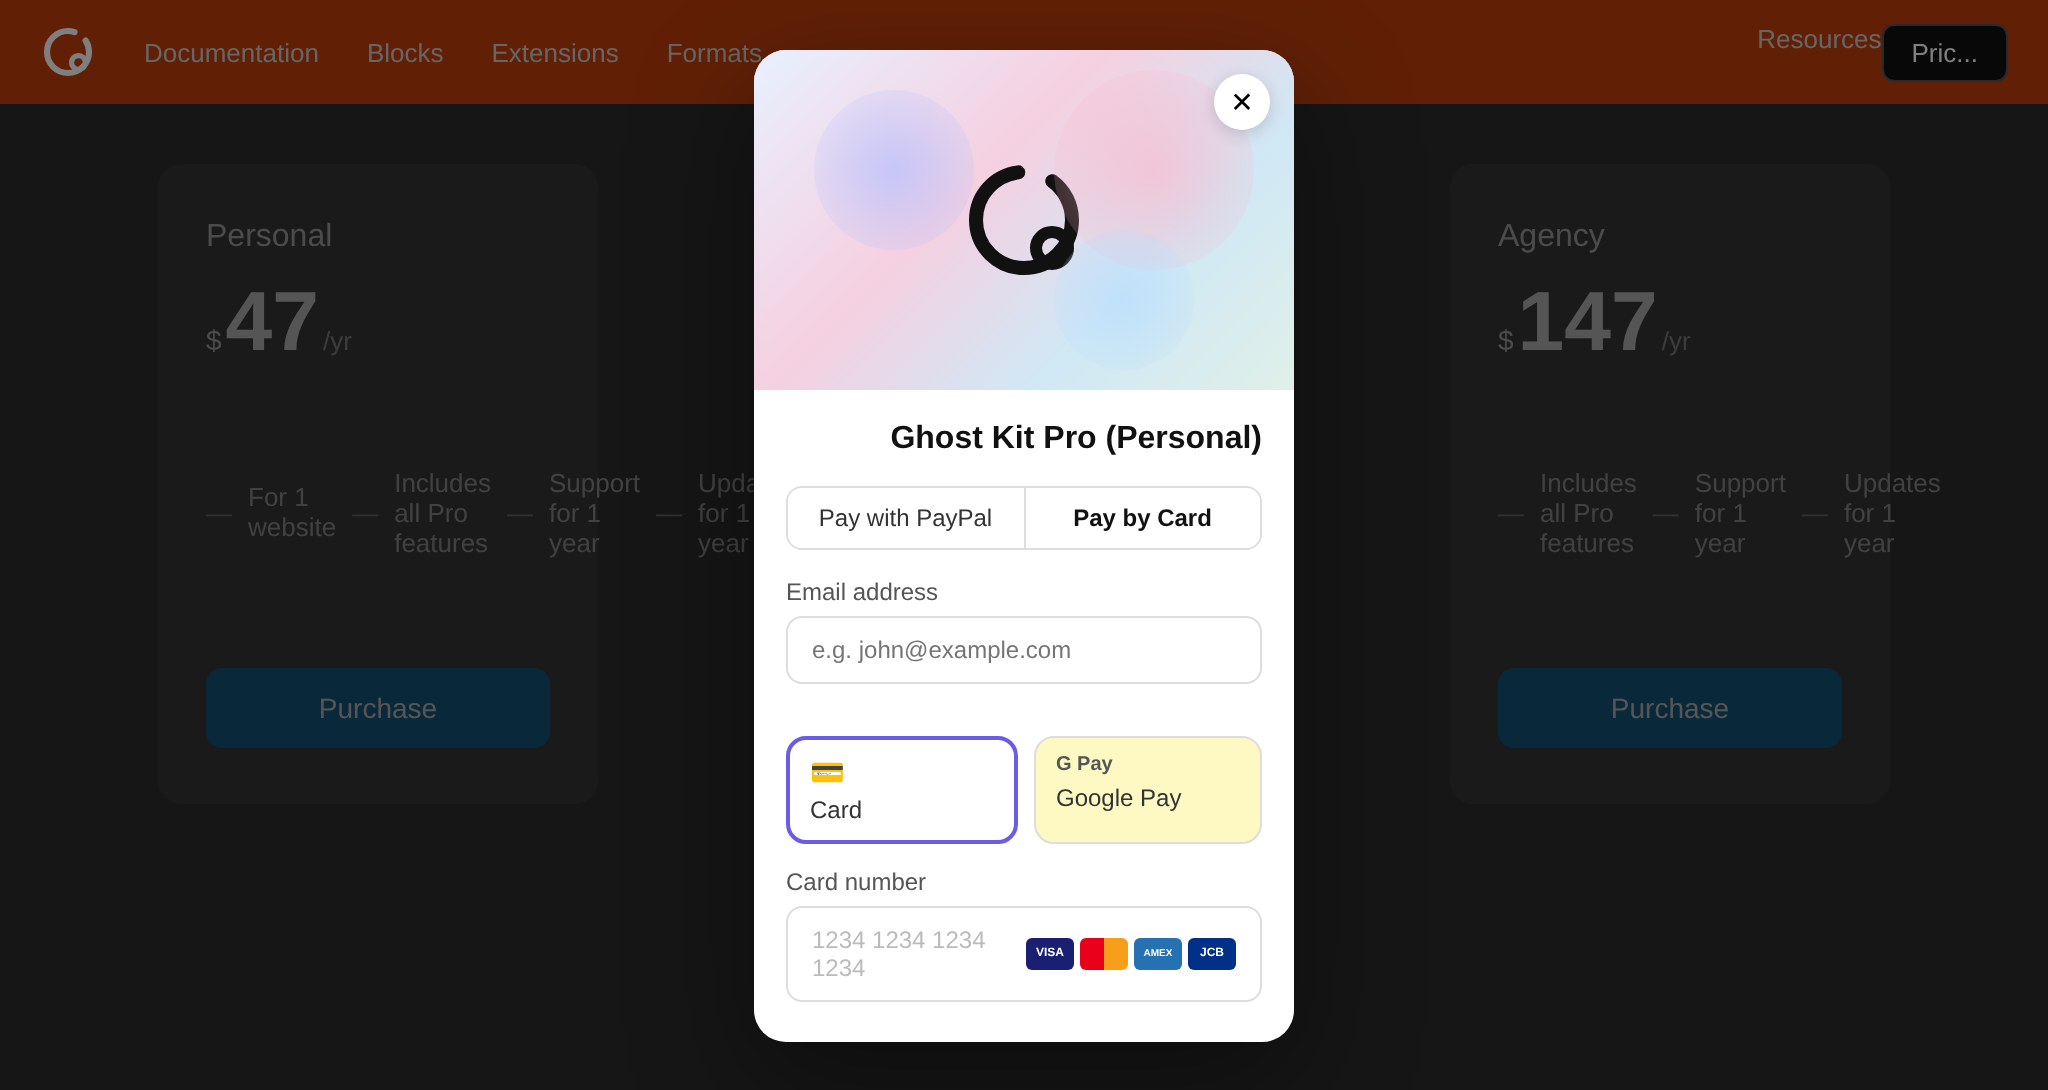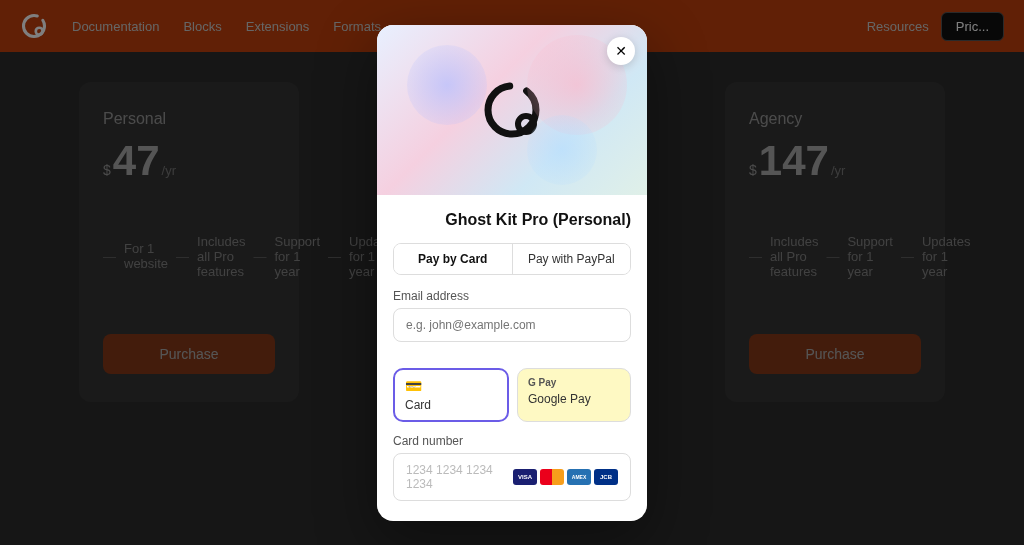--- a/index.html
+++ b/index.html
@@ -33,22 +33,21 @@
       gap: 24px;
       flex: 1;
     }
     .nav-link {
       color: #ccc;
       font-size: 13px;
       text-decoration: none;
     }
     .nav-right {
       display: flex;
-      align-items: center;
-      gap: 12px;
+      align-items: flex-start;
     }
     .nav-resources {
       color: #ccc;
       font-size: 13px;
     }
     .nav-pricing-btn {
       background: #111;
       color: #fff;
       border: 1px solid #555;
       border-radius: 6px;
@@ -115,21 +114,21 @@
       font-size: 13px;
       display: flex;
       align-items: center;
       gap: 8px;
     }
     .plan-features li::before {
       content: '—';
       color: #888;
     }
     .purchase-btn {
-      background: #c2410c;
+      background: #0369a1;
       color: #fff;
       border: none;
       border-radius: 8px;
       padding: 12px;
       font-size: 14px;
       font-weight: 500;
       cursor: pointer;
       width: 100%;
       margin-top: 12px;
     }
@@ -392,22 +391,22 @@
         <circle cx="32" cy="32" r="24" fill="none" stroke="#111" stroke-width="7" stroke-dasharray="110 18" stroke-linecap="round"></circle>
         <circle cx="46" cy="46" r="8" fill="none" stroke="#111" stroke-width="6"></circle>
       </svg>
     </div>
 
     <div class="modal-body">
       <div class="modal-title">Ghost Kit Pro (Personal)</div>
 
       
       <div class="pay-tabs">
+        <button class="pay-tab">Pay with PayPal</button>
         <button class="pay-tab active">Pay by Card</button>
-        <button class="pay-tab">Pay with PayPal</button>
       </div>
 
       
       <label class="form-label">Email address</label>
       <input class="form-input" type="email" placeholder="e.g. john@example.com" style="">
 
       
       <div class="payment-methods">
         <div class="payment-method-card">
           <span class="method-icon">💳</span>

